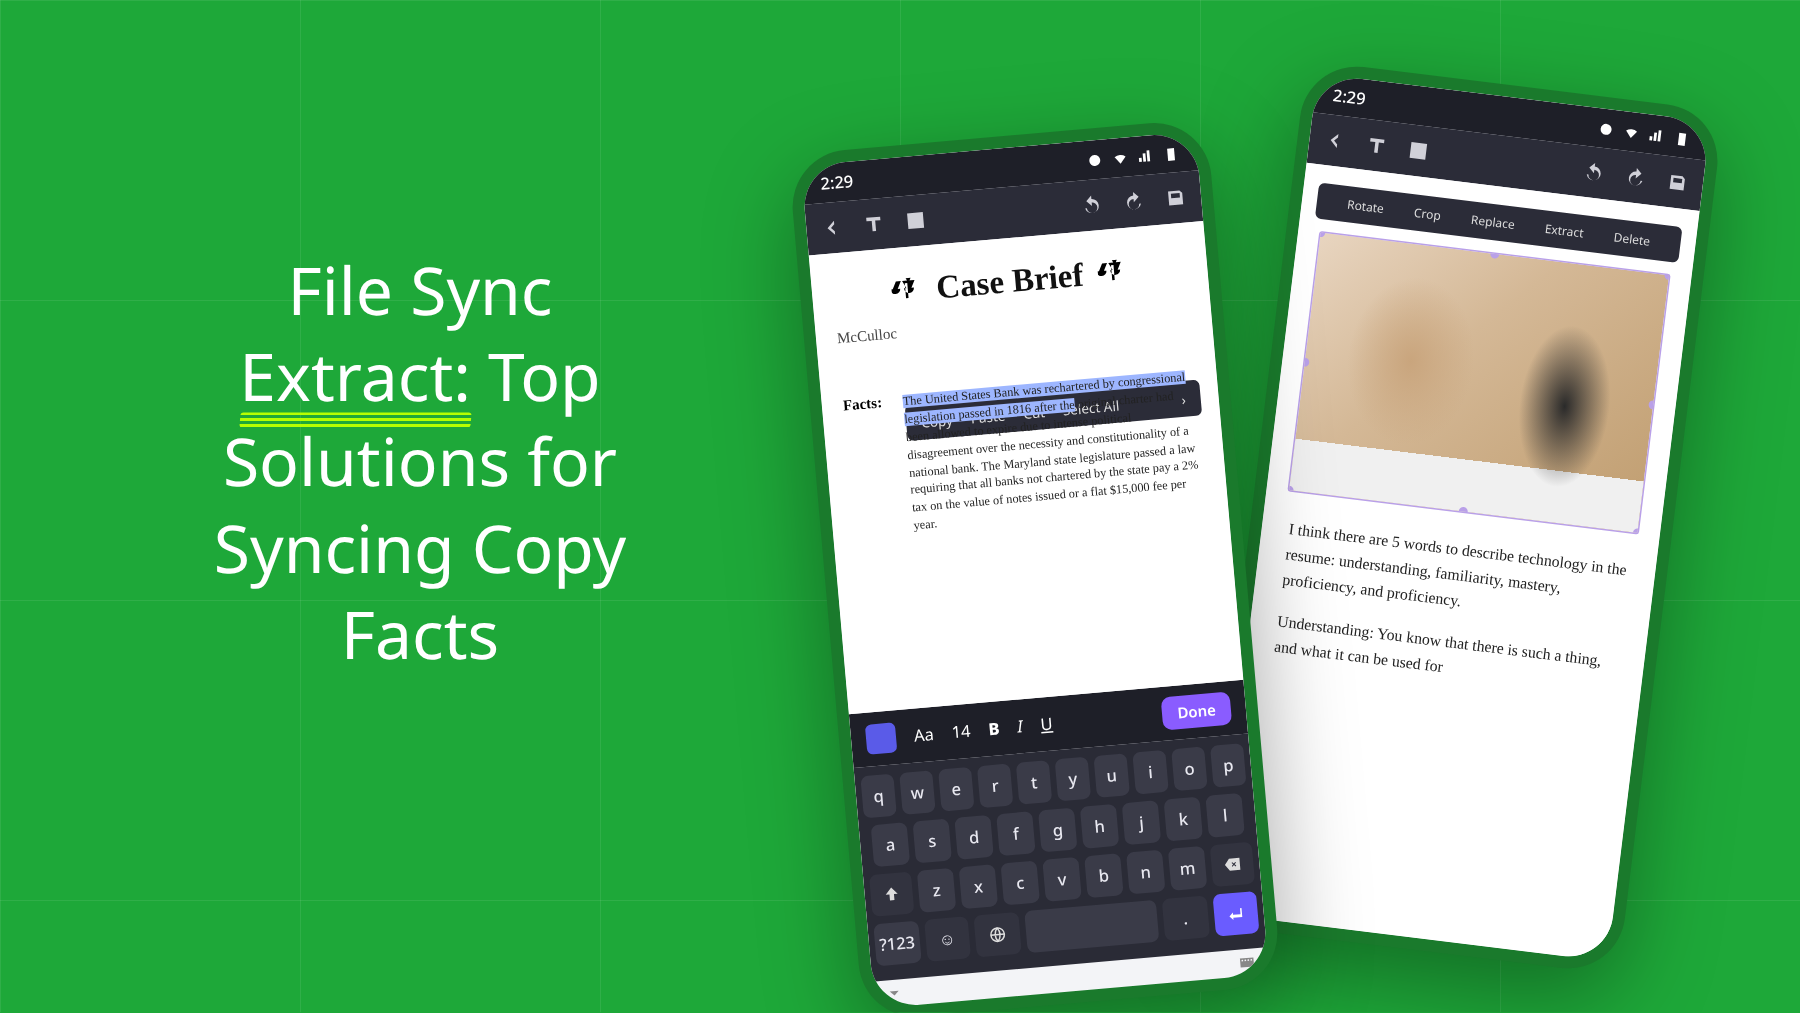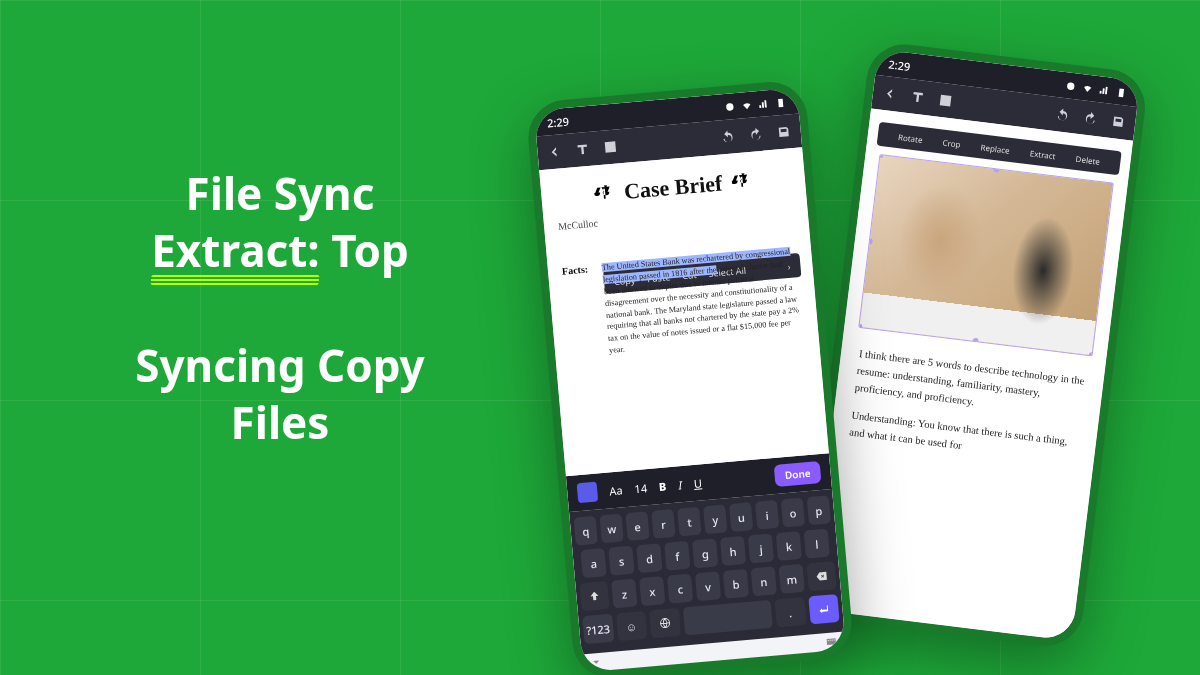--- a/index.html
+++ b/index.html
@@ -1,21 +1,21 @@
 <!DOCTYPE html>
 <html><head>
 <meta charset="utf-8">
 <style>
 *{margin:0;padding:0;box-sizing:border-box}
 body{width:1200px;height:675px;background:#1ea839;position:relative;overflow:hidden;font-family:system-ui,-apple-system,Segoe UI,Roboto,sans-serif}
 
 
 .grid{position:absolute;inset:0;background-image:linear-gradient(rgba(255,255,255,0.08) 1px,transparent 1px),linear-gradient(90deg,rgba(255,255,255,0.08) 1px,transparent 1px);background-size:200px 200px}
 
-.headline{position:absolute;left:95px;top:165px;width:370px;color:#fff;font-size:44px;font-weight:700;line-height:1.3;text-align:center}
+.headline{position:absolute;left:95px;top:165px;width:370px;color:#fff;font-size:44px;font-weight:400;line-height:1.3;text-align:center}
 .underline{display:inline-block;position:relative}
 .underline::after{content:"";position:absolute;left:0;right:0;bottom:-6px;height:10px;background:repeating-linear-gradient(0deg,#b6ff00 0 2px,transparent 2px 4px);transform:skewX(-5deg);border-radius:2px}
 
 
 .phone{position:absolute;background:#1a7a2c;border-radius:38px;box-shadow:0 20px 60px rgba(0,0,0,.35)}
 .screen{position:absolute;inset:8px;border-radius:30px;overflow:hidden;background:#f3f4f7;display:flex;flex-direction:column}
 
 
 .phone2{width:280px;height:580px;top:55px;left:835px;transform:rotate(7deg)}
 
@@ -75,23 +75,23 @@
 .doctext2 p{margin-bottom:12px}
 </style>
 </head>
 <body>
 
 <div class="grid"></div>
 
 <div class="headline">
   <span>File Sync</span><br>
   <span class="underline">Extract:</span><span> Top</span><br>
-  <br>
+  <span>Solutions for</span><br>
   <span>Syncing Copy</span><br>
-  <span>Files</span>
+  <span>Facts</span>
 </div>
 
 <div class="phone phone2">
   <div class="screen">
     <div class="statusbar">
       <span>2:29</span>
       <span class="statusicons">
         <svg viewBox="0 0 24 24">
             <path d="M12 4a8 8 0 108 8 8 8 0 00-8-8zm1 8V7h-2v6h5v-2z"></path>
           </svg>

